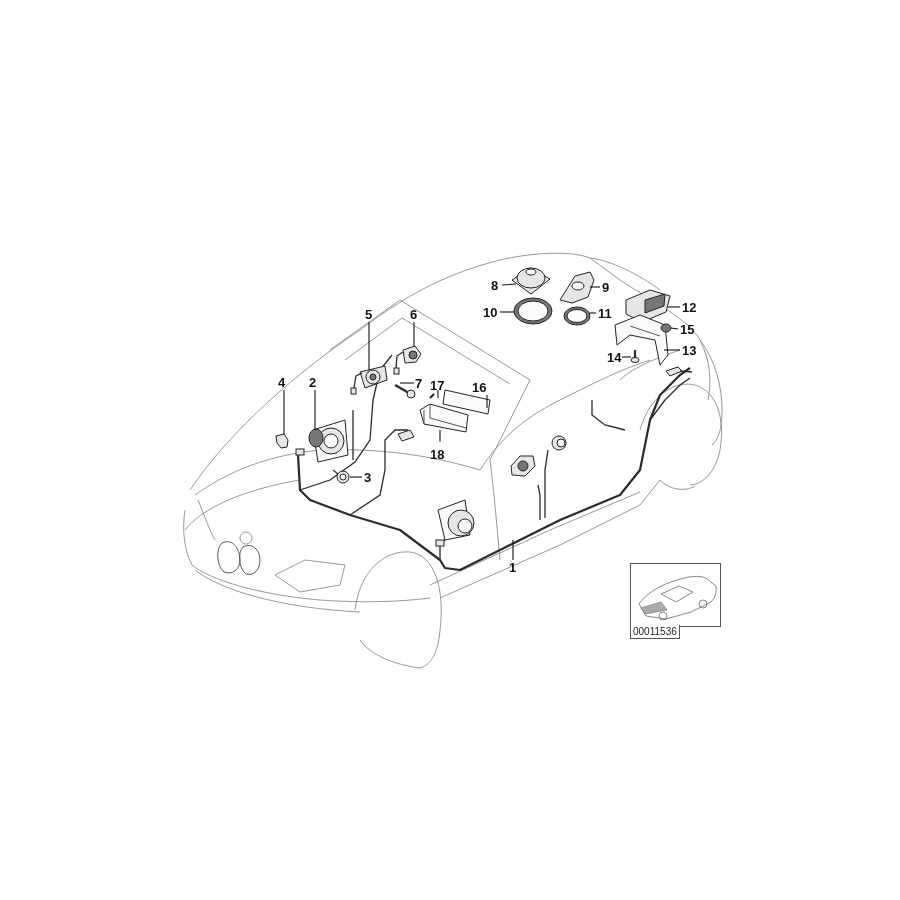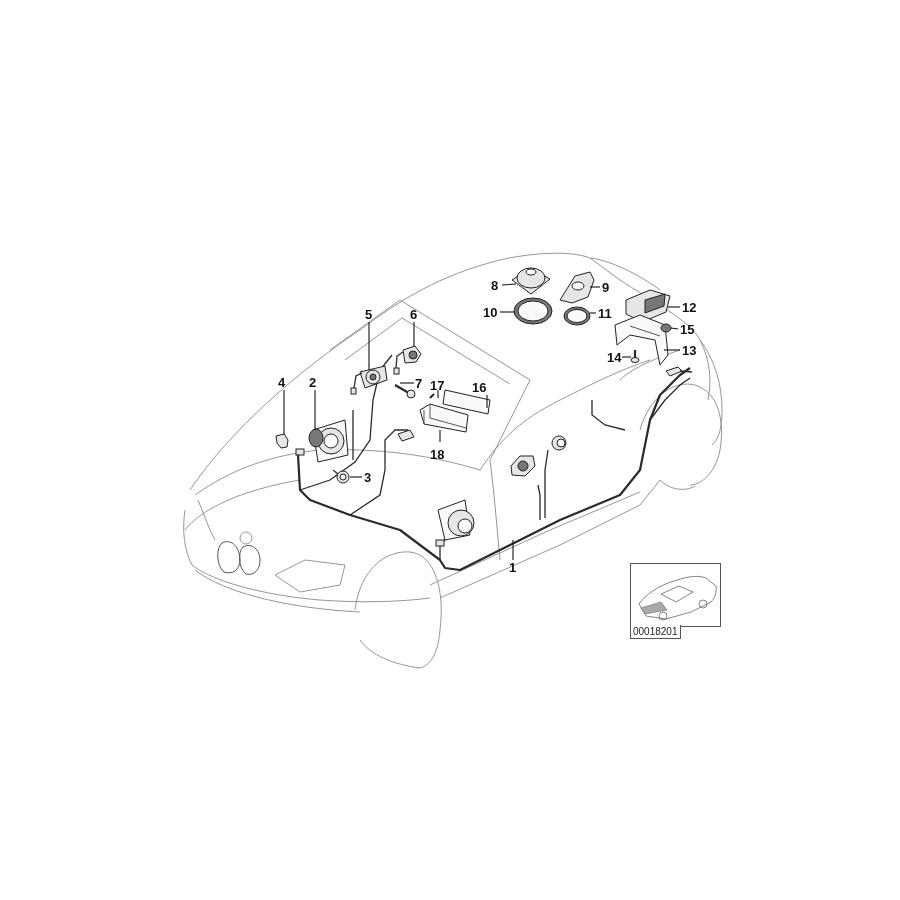--- a/index.html
+++ b/index.html
@@ -236,13 +236,13 @@
 
 <div class="ref-box">
   <svg width="89" height="62" viewBox="0 0 89 62">
     <path fill="none" stroke="#666" stroke-width="0.8" d="M8 40 C 15 30, 28 22, 40 18 C 52 14, 65 10, 75 14 L 85 22 C 86 28, 84 34, 80 38 L 60 48 L 35 55 L 15 52 Z"></path>
     <path fill="none" stroke="#666" stroke-width="0.8" d="M30 30 L 48 22 L 62 28 L 45 38 Z"></path>
     <path fill="#aaa" stroke="#666" stroke-width="0.6" d="M10 44 L 30 38 L 36 46 L 14 50 Z"></path>
     <circle cx="32" cy="52" r="4" fill="none" stroke="#666" stroke-width="0.8"></circle>
     <circle cx="72" cy="40" r="4" fill="none" stroke="#666" stroke-width="0.8"></circle>
   </svg>
 </div>
-<div class="ref-id">00018201</div>
+<div class="ref-id">00011536</div>
 
 </body></html>

